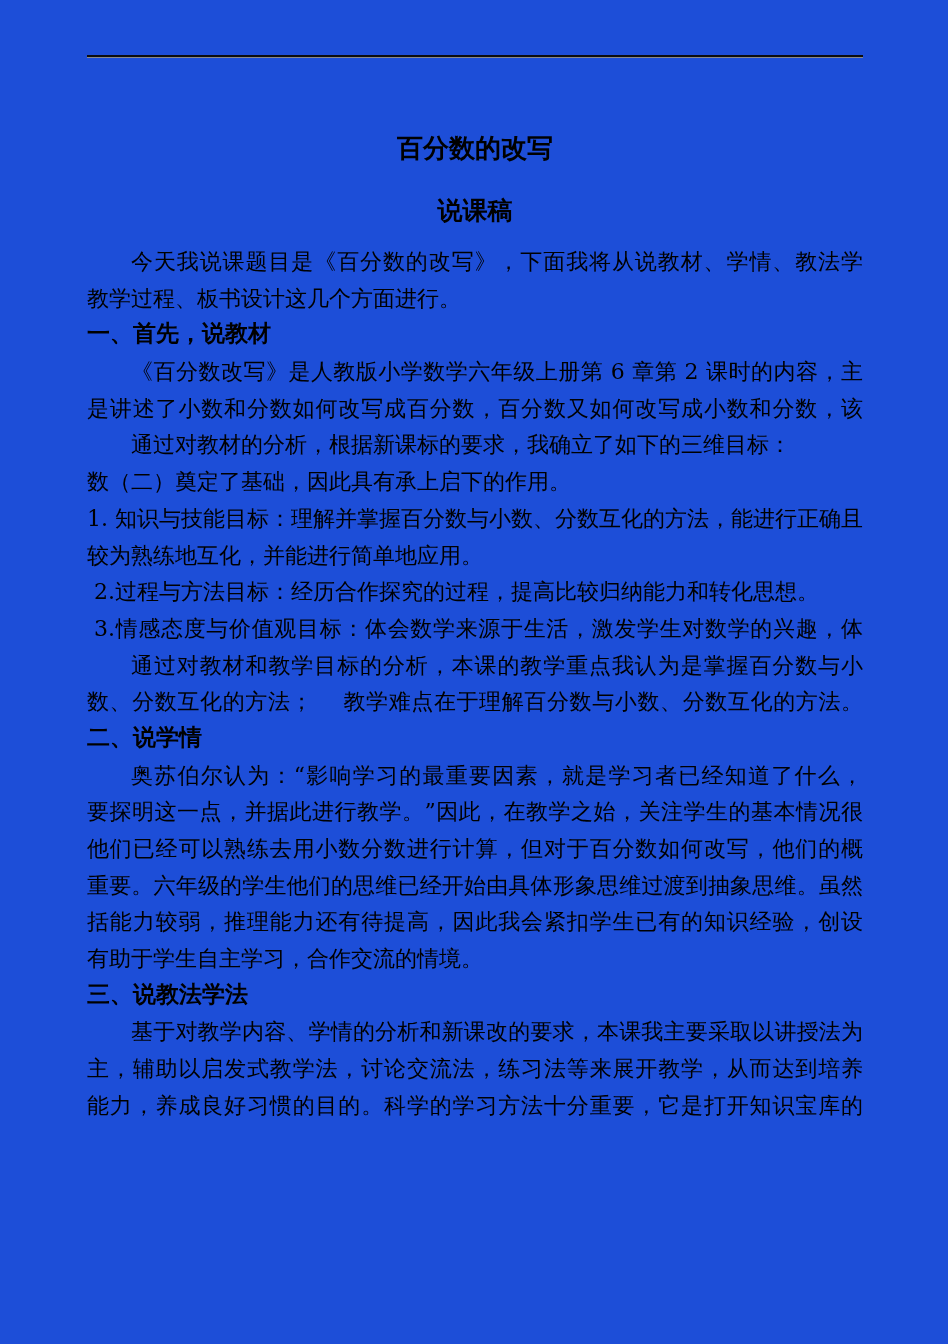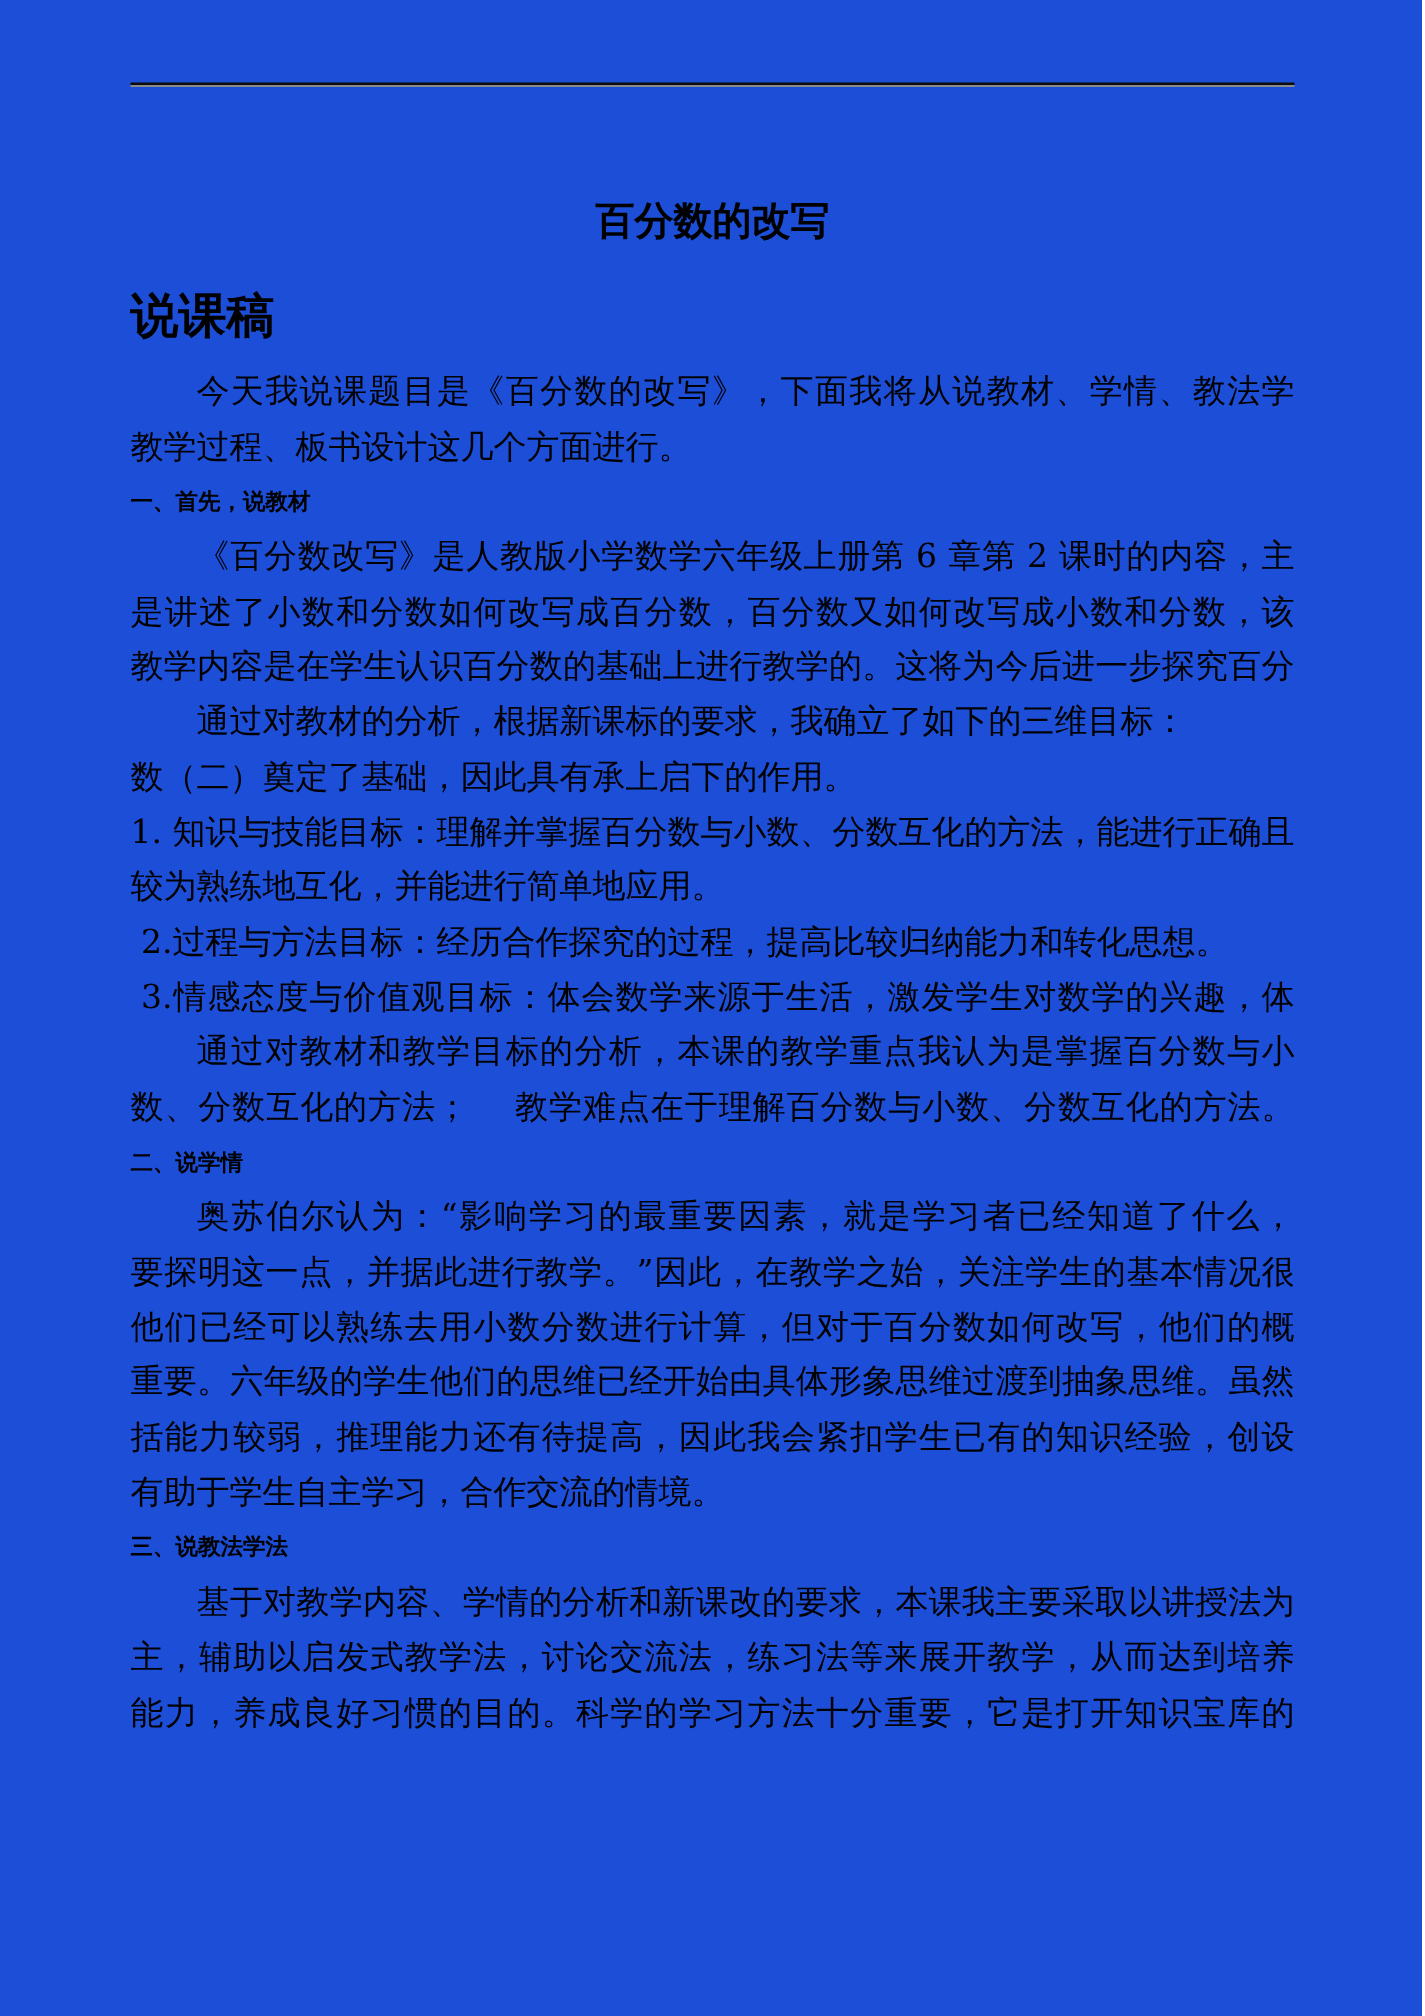--- a/index.html
+++ b/index.html
@@ -33,66 +33,66 @@
   .doc-title {
     margin: 130px 0 0 0;
     font-size: 26px;
     line-height: 37px;
     font-weight: bold;
     text-align: center;
     font-family: "DejaVu Serif", "Liberation Serif", serif;
   }
   .doc-subtitle {
     margin: 25px 0 0 0;
-    font-size: 32px;
+    font-size: 25px;
     line-height: 37px;
     font-weight: bold;
+    text-align: center;
   }
   .doc-body {
     margin-top: 15px;
     font-size: 22px;
   }
   .line {
     line-height: 36.7px;
     height: 36.7px;
     overflow: hidden;
     text-align: justify;
     text-align-last: justify;
     -moz-text-align-last: justify;
   }
   .line.last {
     text-align-last: left;
     -moz-text-align-last: left;
   }
   .line.indent-full { text-indent: 44px; }
   .line.indent-small { text-indent: 7px; }
   .line.heading {
-    font-family: Liberation Serif, serif;
+    font-family: Liberation Mono, monospace;
     font-weight: bold;
-    font-size: 15px;
+    font-size: 23px;
     text-align: left;
     text-align-last: left;
     -moz-text-align-last: left;
   }
 </style>
 </head>
 <body>
 
 <div class="page">
   <div class="header-rule"></div>
   <div class="content">
     <div class="doc-title">百分数的改写</div>
     <div class="doc-subtitle">说课稿</div>
     <div class="doc-body">
         <div class="line indent-full">今天我说课题目是《百分数的改写》，下面我将从说教材、学情、教法学法、</div>
         <div class="line last">教学过程、板书设计这几个方面进行。</div>
         <div class="line heading last">一、首先，说教材</div>
         <div class="line indent-full">《百分数改写》是人教版小学数学六年级上册第 6 章第 2 课时的内容，主要</div>
         <div class="line">是讲述了小数和分数如何改写成百分数，百分数又如何改写成小数和分数，该</div>
-        <div class="line">教学内容是在学生认识百分数的基础上进行教学的。这将为今后进一步探究百分</div>
         <div class="line last indent-full">通过对教材的分析，根据新课标的要求，我确立了如下的三维目标：</div>
         <div class="line last">数（二）奠定了基础，因此具有承上启下的作用。</div>
         <div class="line">1. 知识与技能目标：理解并掌握百分数与小数、分数互化的方法，能进行正确且</div>
         <div class="line last">较为熟练地互化，并能进行简单地应用。</div>
         <div class="line last indent-small">2.过程与方法目标：经历合作探究的过程，提高比较归纳能力和转化思想。</div>
         <div class="line indent-small">3.情感态度与价值观目标：体会数学来源于生活，激发学生对数学的兴趣，体</div>
         <div class="line indent-full">通过对教材和教学目标的分析，本课的教学重点我认为是掌握百分数与小</div>
         <div class="line">数、分数互化的方法；　 教学难点在于理解百分数与小数、分数互化的方法。</div>
         <div class="line heading last">二、说学情</div>
         <div class="line indent-full">奥苏伯尔认为：“影响学习的最重要因素，就是学习者已经知道了什么，</div>

